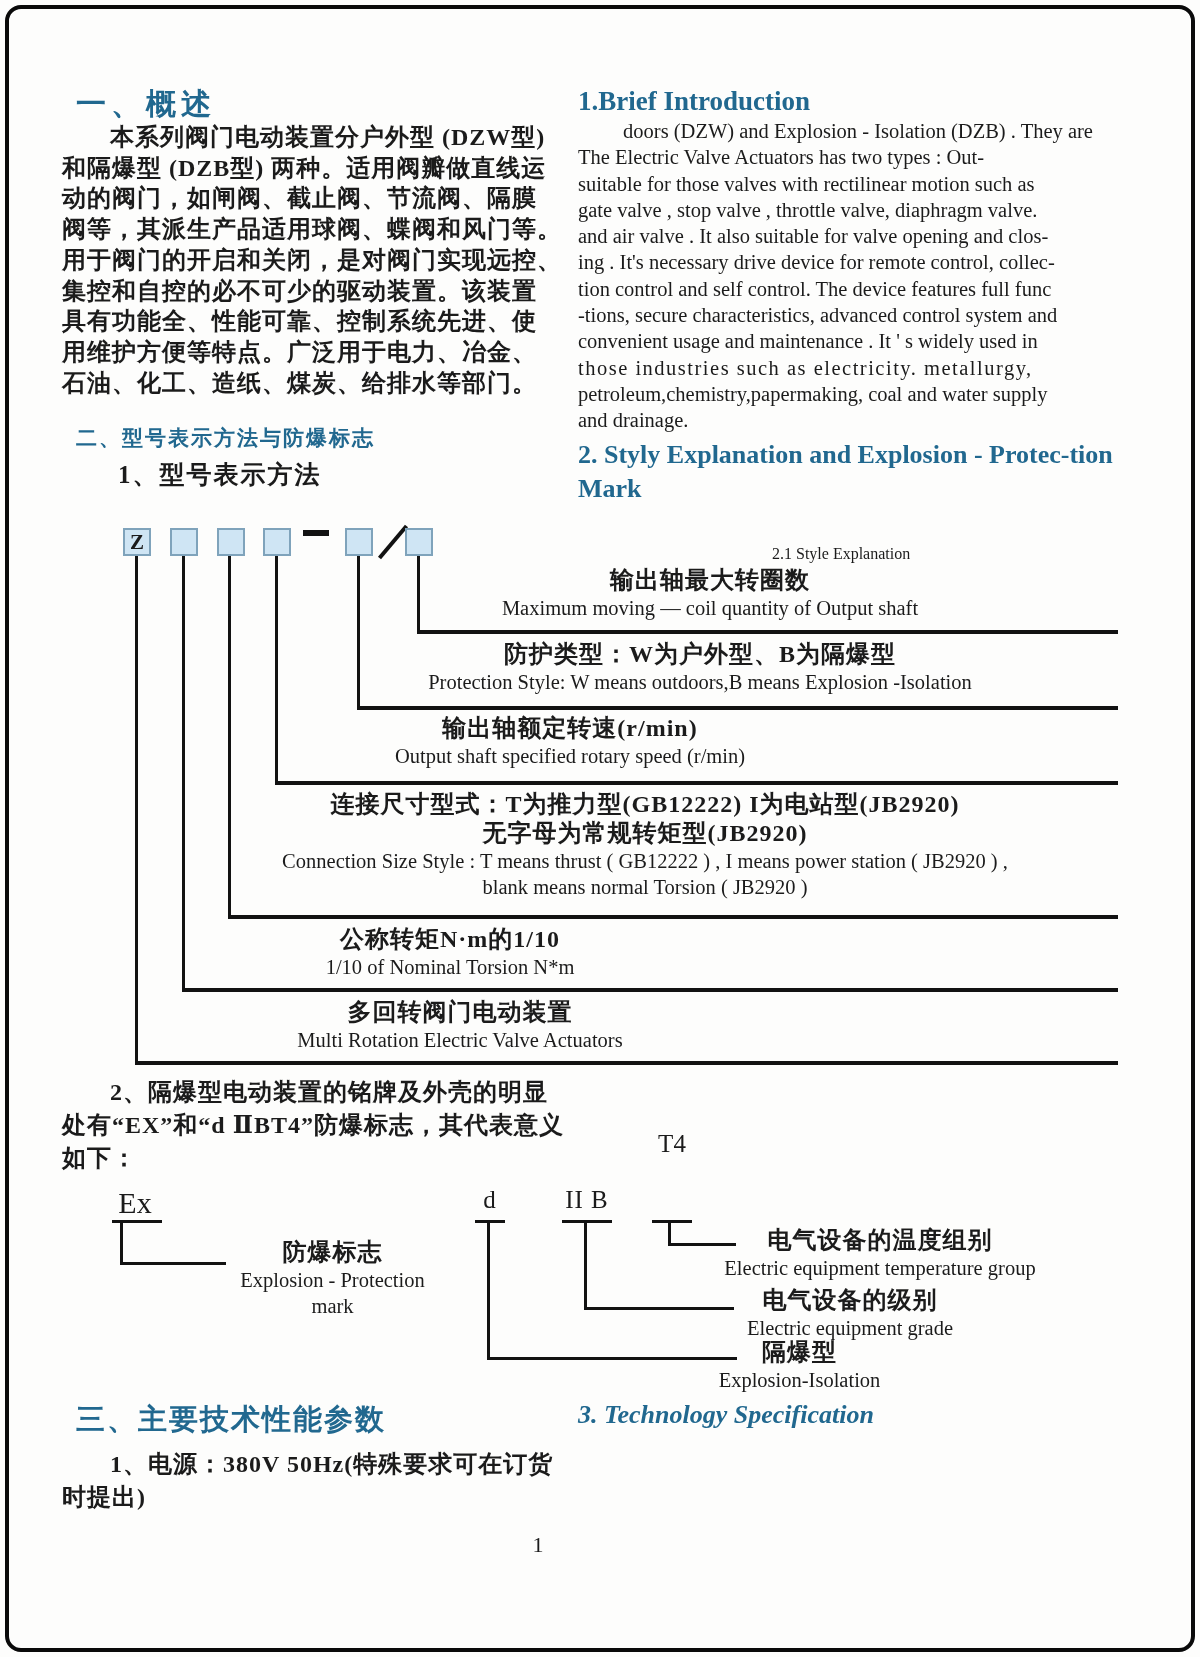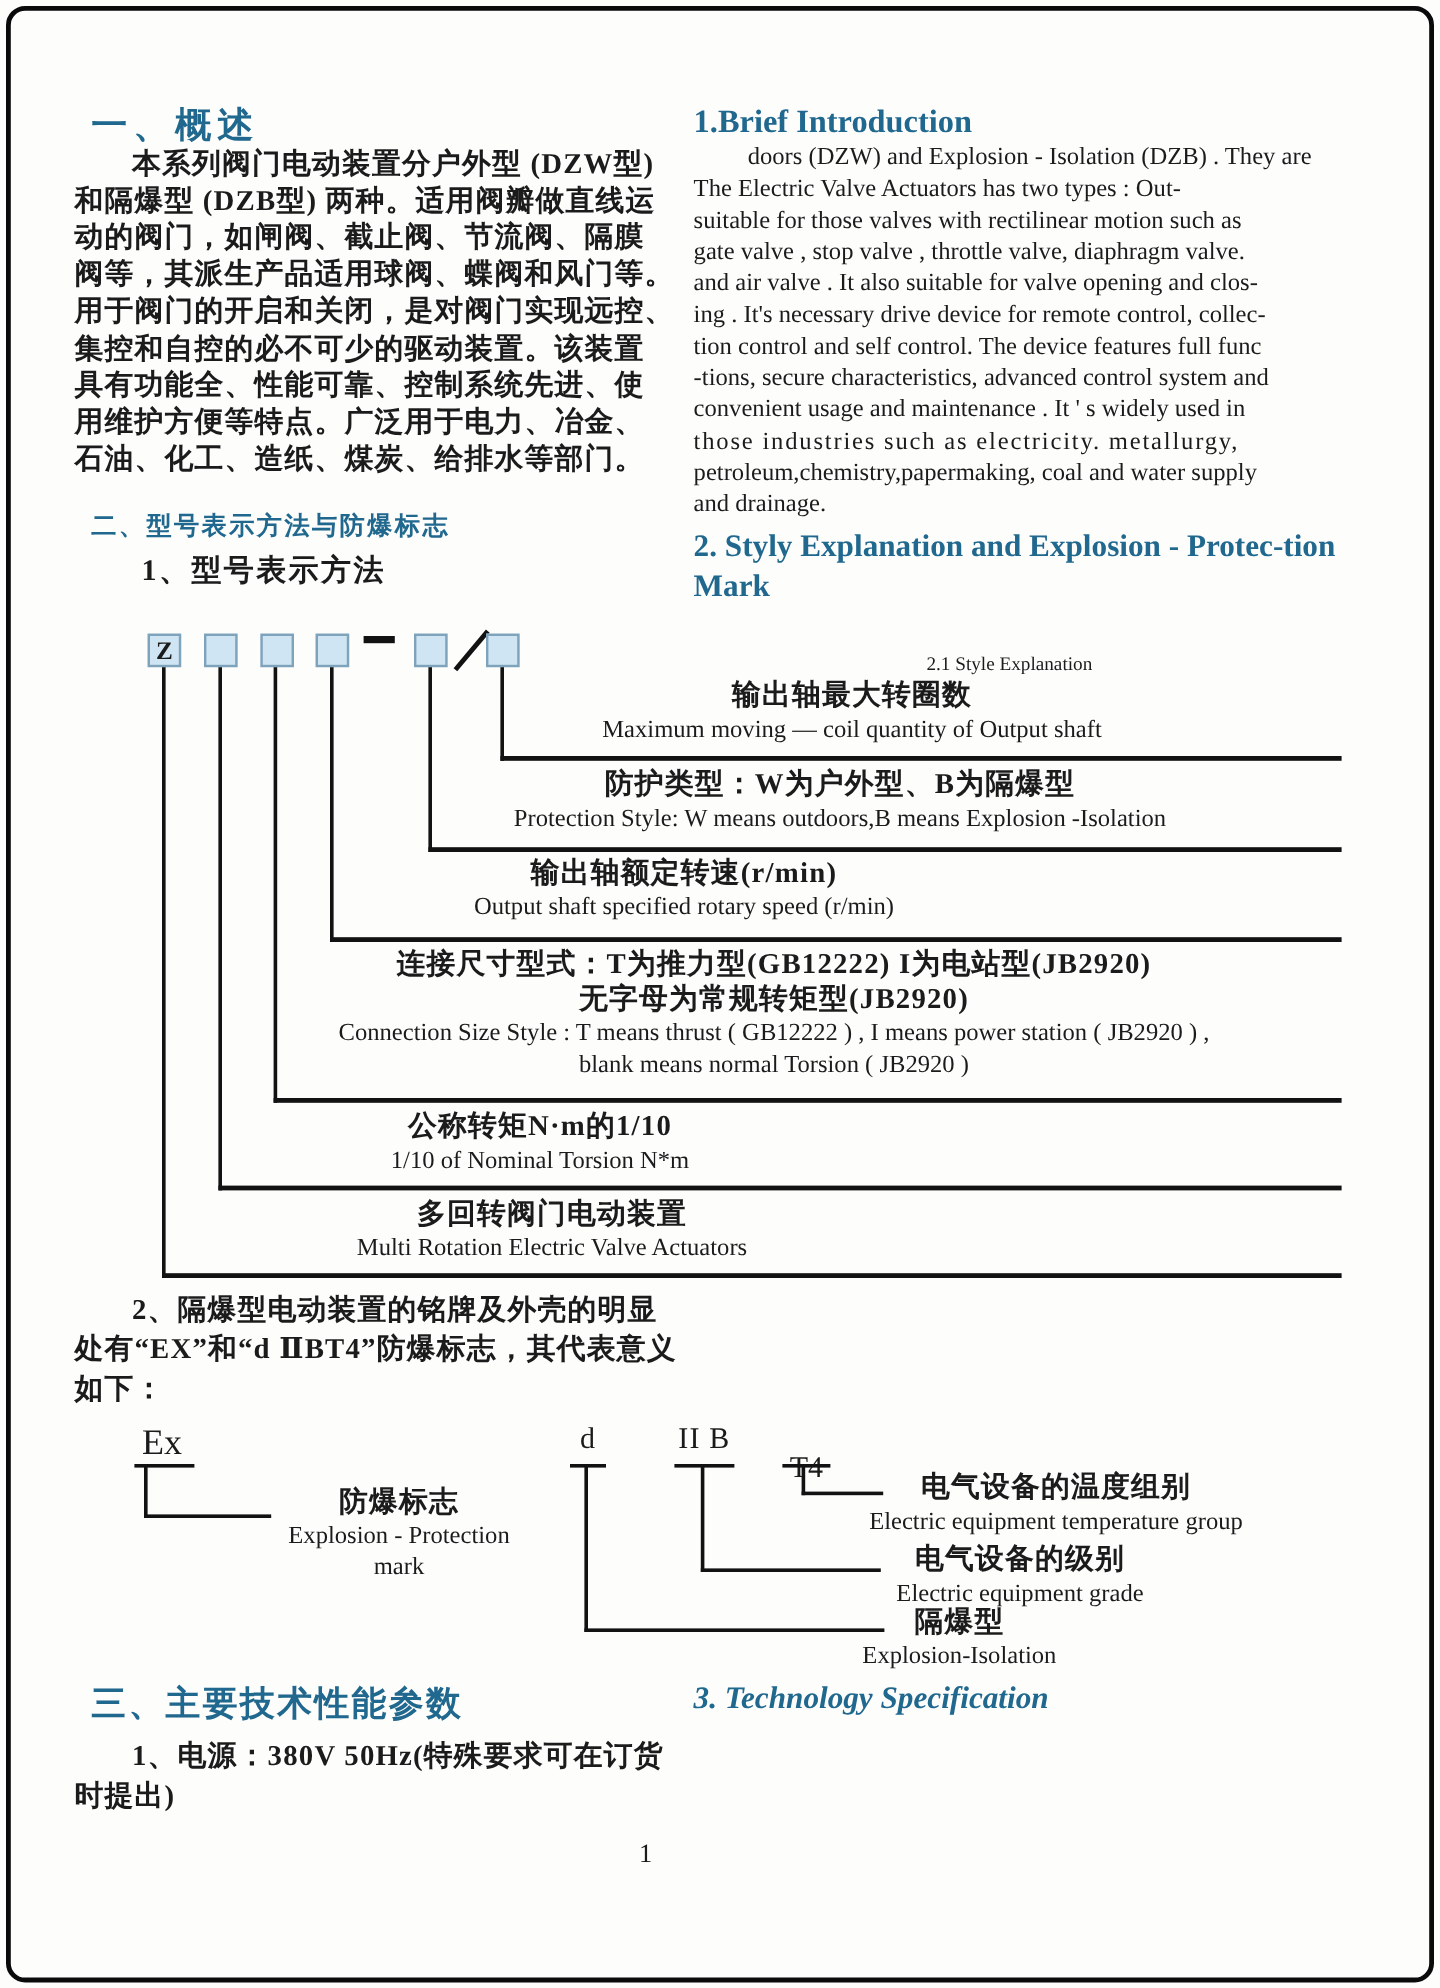--- a/index.html
+++ b/index.html
@@ -127,21 +127,21 @@
     <div class="zhline zh">处有“EX”和“d ⅡBT4”防爆标志，其代表意义</div>
     <div class="zhline zh">如下：</div>
   </div>
 
   <div class="abs center" style="left:105px;top:1186px;width:60px;font-size:30px;">Ex</div>
   <div class="abs ln" style="left:112px;top:1220px;width:50px;height:3px;"></div>
   <div class="abs center" style="left:462px;top:1186px;width:55px;font-size:25px;">d</div>
   <div class="abs ln" style="left:475px;top:1220px;width:30px;height:3px;"></div>
   <div class="abs center" style="left:552px;top:1186px;width:70px;font-size:25px;letter-spacing:1px;">II B</div>
   <div class="abs ln" style="left:562px;top:1220px;width:50px;height:3px;"></div>
-  <div class="abs center" style="left:642px;top:1210px;width:60px;font-size:25px;">T4</div>
+  <div class="abs center" style="left:642px;top:1130px;width:60px;font-size:25px;">T4</div>
   <div class="abs ln" style="left:652px;top:1220px;width:40px;height:3px;"></div>
 
   <div class="abs ln" style="left:120px;top:1220px;width:3px;height:45px;"></div>
   <div class="abs ln" style="left:120px;top:1262px;width:106px;height:3px;"></div>
   <div class="abs ln" style="left:668px;top:1220px;width:3px;height:26px;"></div>
   <div class="abs ln" style="left:668px;top:1243px;width:68px;height:3px;"></div>
   <div class="abs ln" style="left:584px;top:1220px;width:3px;height:90px;"></div>
   <div class="abs ln" style="left:584px;top:1307px;width:150px;height:3px;"></div>
   <div class="abs ln" style="left:487px;top:1220px;width:3px;height:140px;"></div>
   <div class="abs ln" style="left:487px;top:1357px;width:250px;height:3px;"></div>

